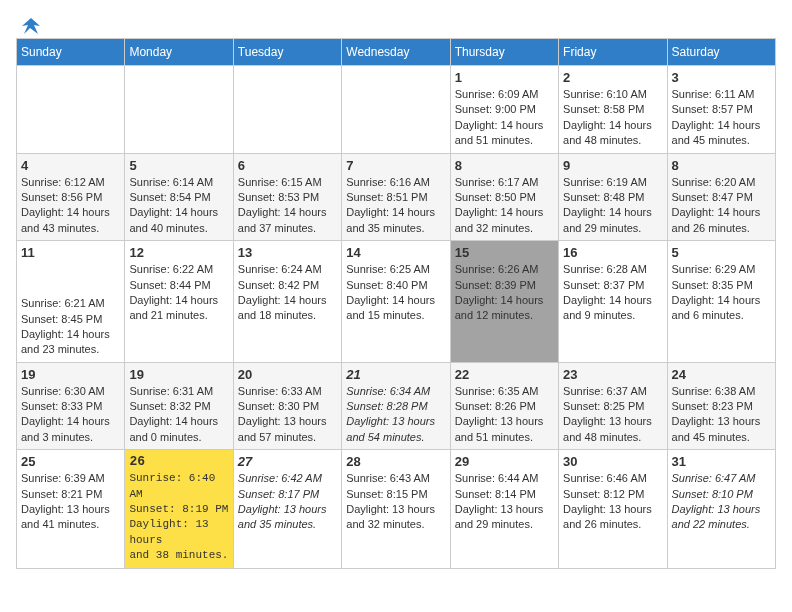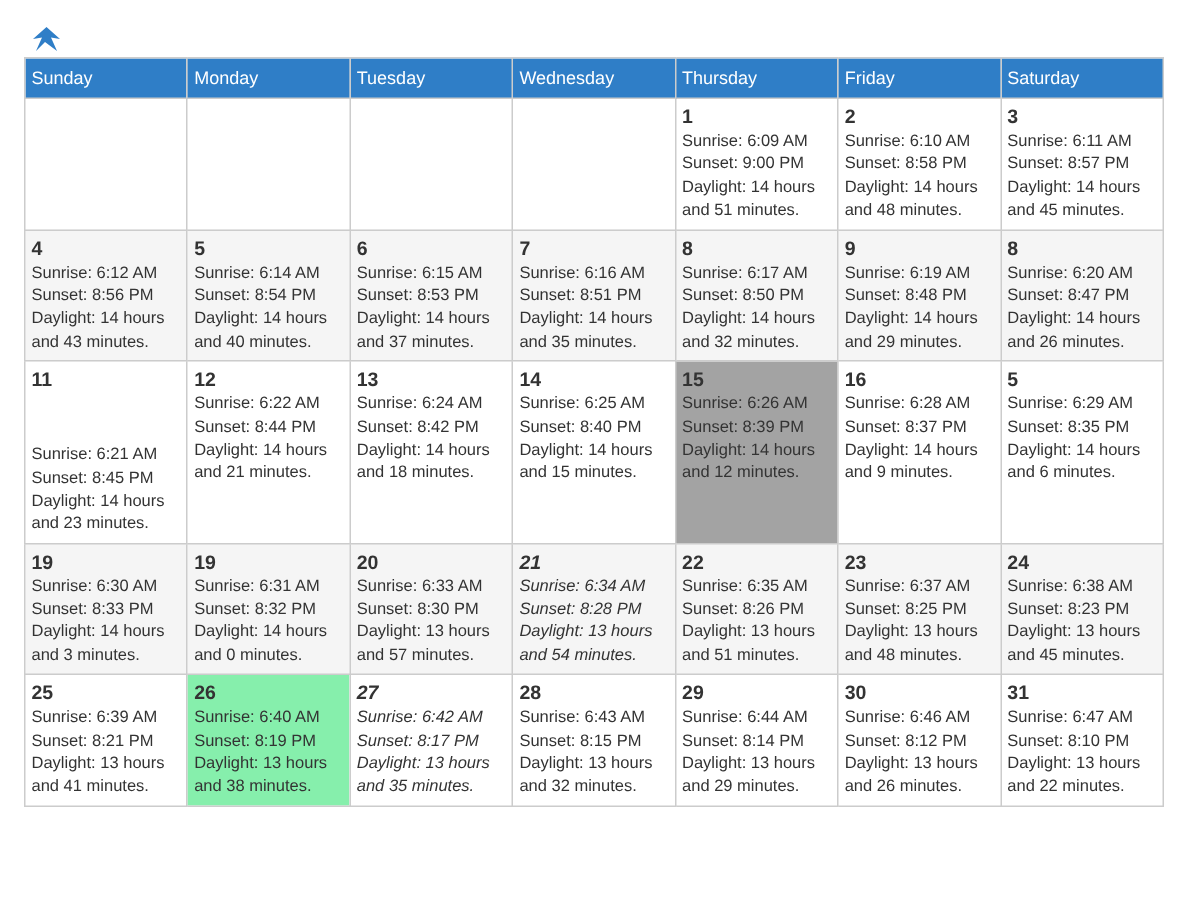--- a/index.html
+++ b/index.html
@@ -293,21 +293,21 @@
         </td>
       </tr>
       <tr>
         <td style="background: rgb(255, 255, 255);">
           <div class="day-number">25</div>
           <div class="day-info" style="white-space: pre-line;">Sunrise: 6:39 AM
 Sunset: 8:21 PM
 Daylight: 13 hours
 and 41 minutes.</div>
         </td>
-        <td style="background: #86efac;">
+        <td style="background: #fde047; font-family: Liberation Mono, monospace;">
           <div class="day-number">26</div>
           <div class="day-info" style="white-space: pre-line;">Sunrise: 6:40 AM
 Sunset: 8:19 PM
 Daylight: 13 hours
 and 38 minutes.</div>
         </td>
         <td style="background: rgb(255, 255, 255); font-style: italic;">
           <div class="day-number">27</div>
           <div class="day-info" style="white-space: pre-line;">Sunrise: 6:42 AM
 Sunset: 8:17 PM
@@ -330,20 +330,20 @@
         </td>
         <td style="background: rgb(255, 255, 255);">
           <div class="day-number">30</div>
           <div class="day-info" style="white-space: pre-line;">Sunrise: 6:46 AM
 Sunset: 8:12 PM
 Daylight: 13 hours
 and 26 minutes.</div>
         </td>
         <td style="background: rgb(255, 255, 255);">
           <div class="day-number">31</div>
-          <div class="day-info" style="white-space: pre-line;">Sunrise: 6:47 AM
+          <div class="day-info" style="white-space: pre-line; font-style: italic;">Sunrise: 6:47 AM
 Sunset: 8:10 PM
 Daylight: 13 hours
 and 22 minutes.</div>
         </td>
       </tr>
     </tbody>
 </table>
 
 </body></html>

